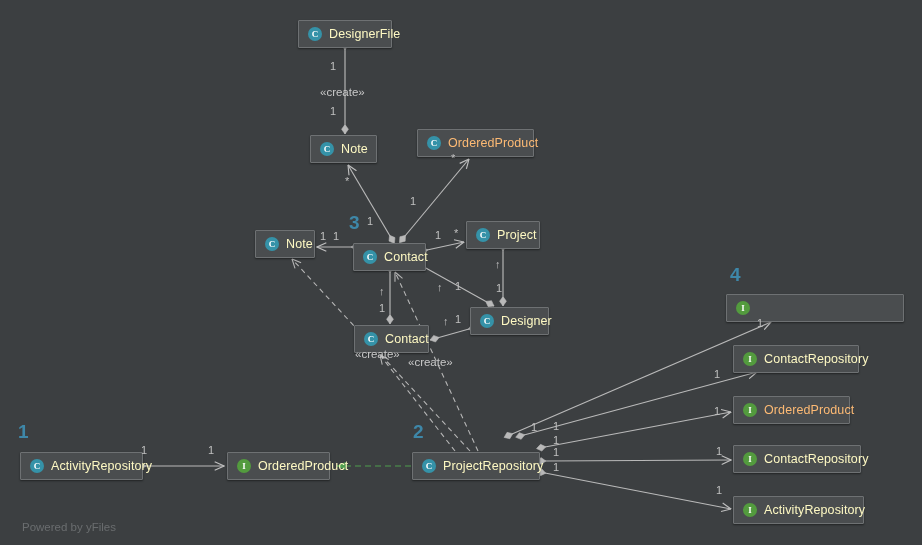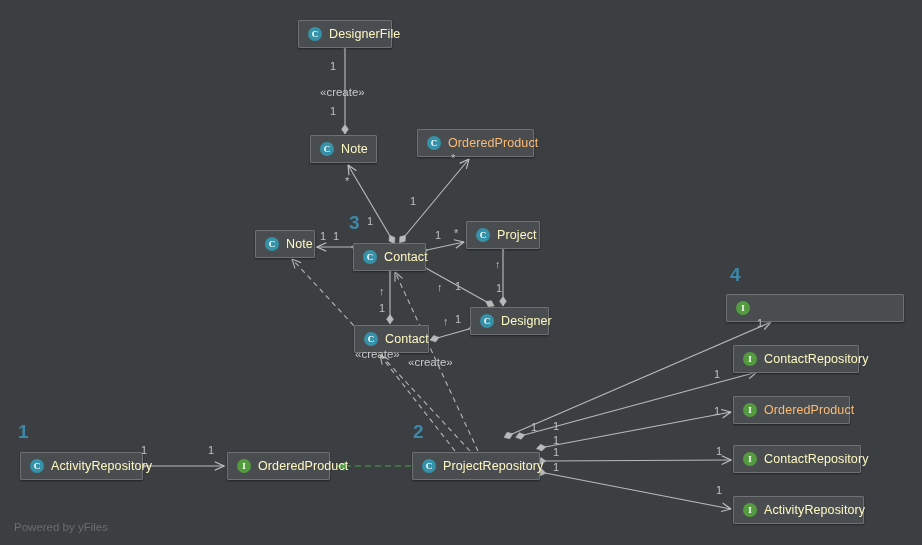--- a/index.html
+++ b/index.html
@@ -70,21 +70,21 @@
   .edge-label {
     position: absolute;
     color: #c0c0c0;
     font-size: 11px;
     font-family: "Liberation Sans", sans-serif;
     white-space: nowrap;
   }
   .edge-label.stereo { font-size: 11.5px; color: #c9c9c9; text-align: right; }
   .watermark {
     position: absolute;
-    left: 14px;
+    left: 22px;
     top: 521px;
     color: #6a6d6f;
     font-size: 11.5px;
     font-family: "Liberation Sans", sans-serif;
   }
 </style>
 </head>
 <body>
 
 <div id="canvas">

